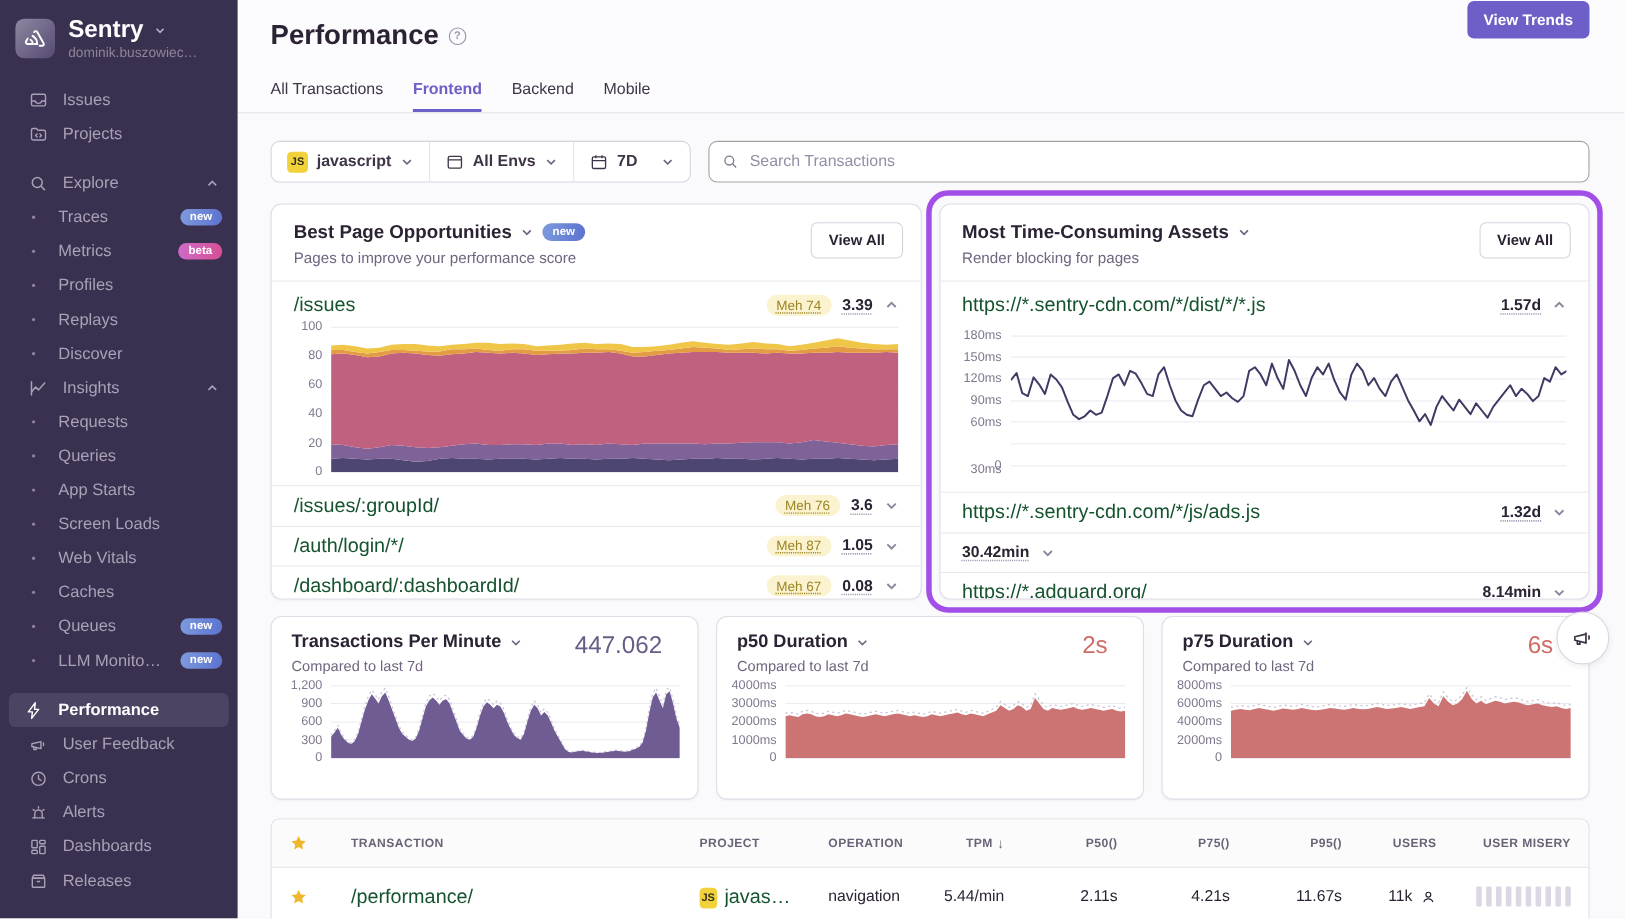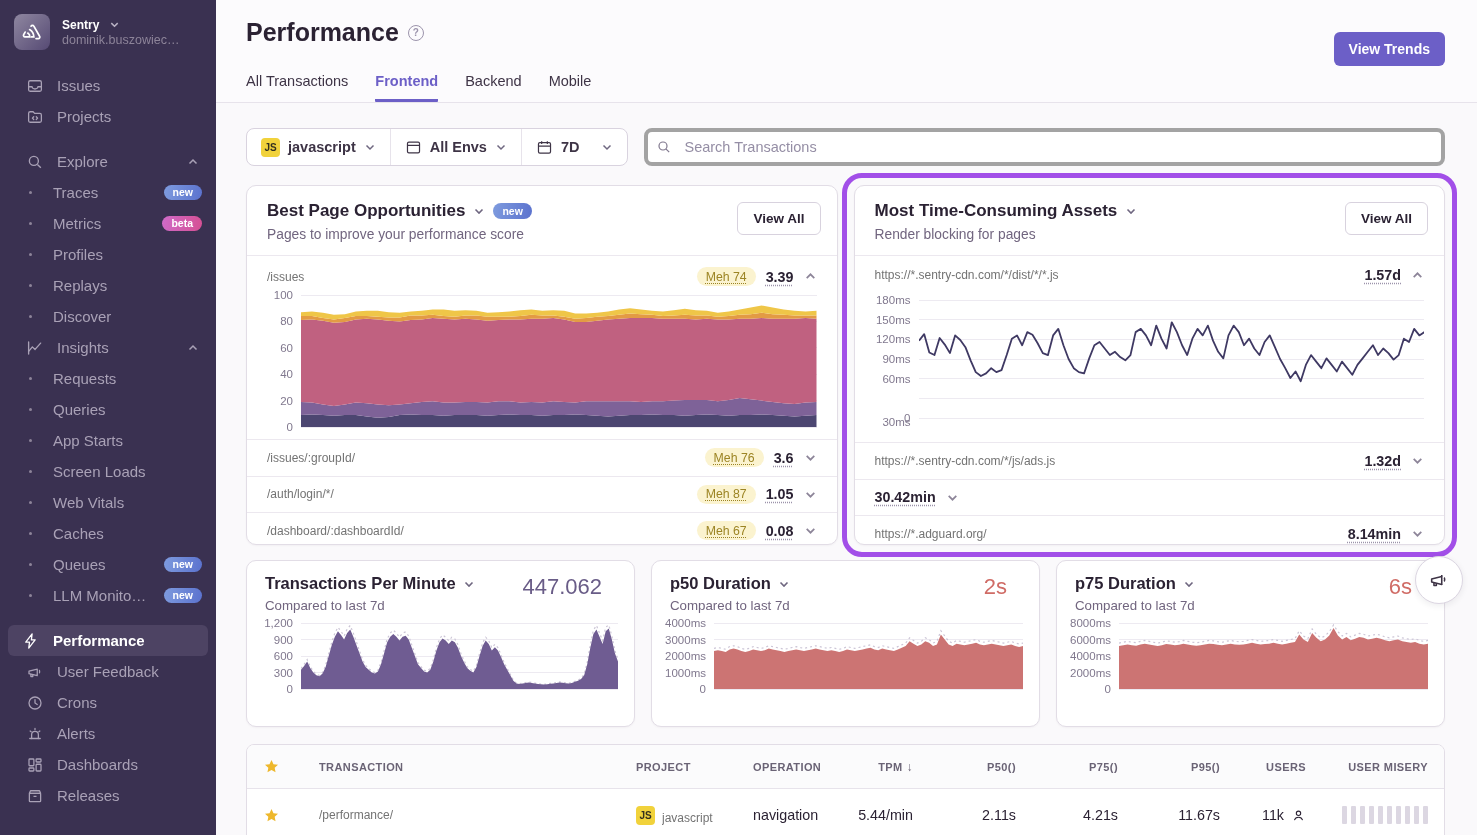--- a/index.html
+++ b/index.html
@@ -5,21 +5,21 @@
   *{box-sizing:border-box;margin:0;padding:0}
   html,body{width:1477px;height:835px;overflow:hidden}
   body{font-family:"Liberation Sans","DejaVu Sans",sans-serif;background:#FAF9FB;color:#2B2233;position:relative}
   .icn{display:inline-flex;align-items:center;justify-content:center;flex:none}
   .icn svg{display:block}
 
   
   .sidebar{position:absolute;left:0;top:0;width:216px;height:835px;background:#3A3151;color:#A9A1B6;z-index:5}
   .brand{display:flex;gap:12px;padding:14px 14px 10px 14px;align-items:center}
   .brand-avatar{width:36px;height:36px;border-radius:8px;background:linear-gradient(135deg,#8F87A0 0%,#564A74 100%);display:flex;align-items:center;justify-content:center}
-  .brand-org{color:#fff;font-weight:700;font-size:12px;display:flex;align-items:center;gap:10px}
+  .brand-org{color:#fff;font-weight:700;font-size:22px;display:flex;align-items:center;gap:10px}
   .brand-email{color:#8D8499;font-size:12.5px;margin-top:1px;white-space:nowrap;overflow:hidden;max-width:150px}
   .nav{margin-top:10px}
   .nav-gap{height:14px}
   .nav-item{display:flex;align-items:center;gap:13px;height:31px;padding:0 14px 0 25px;font-size:15px;cursor:pointer;position:relative}
   .nav-item .icn{width:19px;color:#A9A1B6}
   .nav-item.sub{padding-left:21px}
   .nav-item .dot{width:19px;display:flex;justify-content:center}
   .nav-item .dot::before{content:"";width:3px;height:3px;border-radius:50%;background:#8D8499}
   .nav-label{flex:1;white-space:nowrap;overflow:hidden}
   .nav-item.active{background:#4D4363;border-radius:6px;margin:0 8px;padding:0 6px 0 13px;color:#FFF;font-weight:700}
@@ -28,50 +28,50 @@
   .pill.new{background:linear-gradient(100deg,#7E9BDE 0%,#5B72CE 100%)}
   .pill.beta{background:linear-gradient(100deg,#CF6BC9 0%,#D64F93 100%)}
   .collapse{color:#8D8499;margin-left:auto}
 
   
   .main{position:absolute;left:216px;top:0;right:0;bottom:0;background:#FAF9FB}
   .pg-header{background:#FCFBFD;border-bottom:1px solid #E7E3EB;height:103px;position:relative;padding:18px 32px 0 30px}
   .pg-title-row{display:flex;align-items:center;gap:9px}
   .pg-title{font-size:25px;font-weight:700;color:#2B2233}
   .help{width:16px;height:16px;border-radius:50%;border:1.4px solid #9C94AC;color:#9C94AC;font-size:10px;font-weight:700;display:flex;align-items:center;justify-content:center}
-  .btn-primary{position:absolute;right:32px;top:32px;background:#6C5FC7;color:#fff;border:none;border-radius:6px;padding:9px 15px;font-size:14px;font-weight:600;font-family:inherit;cursor:pointer}
+  .btn-primary{position:absolute;right:32px;top:1px;background:#6C5FC7;color:#fff;border:none;border-radius:6px;padding:9px 15px;font-size:14px;font-weight:600;font-family:inherit;cursor:pointer}
   .tabs{display:flex;gap:27px;position:absolute;bottom:0;left:30px}
   .tab{font-size:14.5px;color:#3E3446;padding-bottom:10px;cursor:pointer;border-bottom:3px solid transparent}
   .tab.active{color:#6C5FC7;font-weight:600;border-bottom-color:#6C5FC7;border-radius:1px}
 
   
   .body{padding:25px 32px 0 30px}
   .filter-row{display:flex;gap:16px;margin-bottom:19px}
   .filter-group{display:flex;align-items:center;background:#fff;border:1px solid #D9D3DF;border-radius:8px;height:38px}
   .fseg{display:flex;align-items:center;gap:8px;padding:0 14px;font-size:14.5px;font-weight:600;color:#3E3446;cursor:pointer;height:100%}
   .fseg+.fseg{border-left:1px solid #E7E3EB}
   .js-chip{width:19px;height:19px;border-radius:4px;background:#F1D23B;color:#33301F;font-size:10px;font-weight:800;display:flex;align-items:center;justify-content:center}
   .chev{color:#6F6780}
   .search-box{flex:1;position:relative}
-  .search-box input{width:100%;height:38px;border:4px solid #a3a3a3;border-radius:8px;padding:0 0 0 36px;font-size:14.5px;font-family:inherit;color:#2B2233;background:#fff;outline:none}
+  .search-box input{width:100%;height:38px;border:1px solid #a3a3a3;border-radius:8px;padding:0 0 0 36px;font-size:14.5px;font-family:inherit;color:#2B2233;background:#fff;outline:none}
   .search-box input::placeholder{color:#958EA5}
   .search-icn{position:absolute;left:12px;top:11px;color:#80788E}
 
   
   .cards-2{display:grid;grid-template-columns:1fr 1fr;gap:16px;margin-bottom:15px}
   .card{background:#fff;border:1px solid #E2DDE6;border-radius:10px;box-shadow:0 1px 2px rgba(43,34,51,.04);overflow:hidden}
   .card-lg{height:360px}
   .card-head{padding:15px 20px 13px;border-bottom:1px solid #ECE8EF;position:relative}
   .card-title-row{display:flex;align-items:center;gap:8px}
   .card-title{font-size:17px;font-weight:700;color:#2B2233}
   .card-sub{font-size:13.8px;color:#71657F;margin-top:6px}
   .btn-viewall{position:absolute;right:16px;top:16px;background:#fff;border:1px solid #D8D2DE;border-radius:6px;padding:8px 15px;font-size:13.5px;font-weight:600;color:#2B2233;font-family:inherit;cursor:pointer}
   .exp-row{display:flex;align-items:center;padding:11px 20px 3px;gap:10px}
   .exp-row .lnk{flex:1}
-  .lnk{color:#737373;font-size:12px;text-decoration:none;white-space:nowrap;overflow:hidden;text-overflow:ellipsis}
+  .lnk{color:#14532d;font-size:18px;text-decoration:none;white-space:nowrap;overflow:hidden;text-overflow:ellipsis}
   .meh{background:#FBF3CF;border-radius:10px;padding:2.5px 9px;font-size:12.3px;color:#9C8424}
   .meh span{text-decoration:underline dotted;text-underline-offset:2px}
   .val{font-size:14.3px;font-weight:600;color:#2B2233;text-decoration:underline dotted #9C93AB;text-underline-offset:3px}
   .rowchev{color:#8D8599;cursor:pointer}
   .data-row{display:flex;align-items:center;gap:10px;padding:0 20px;height:36.5px;border-top:1px solid #ECE8EF}
   .data-row .lnk{flex:1}
 
   
   .chart{display:flex;margin:6px 20px 12px 14px}
   .axis{position:relative;width:var(--axis,42px);flex:none}

